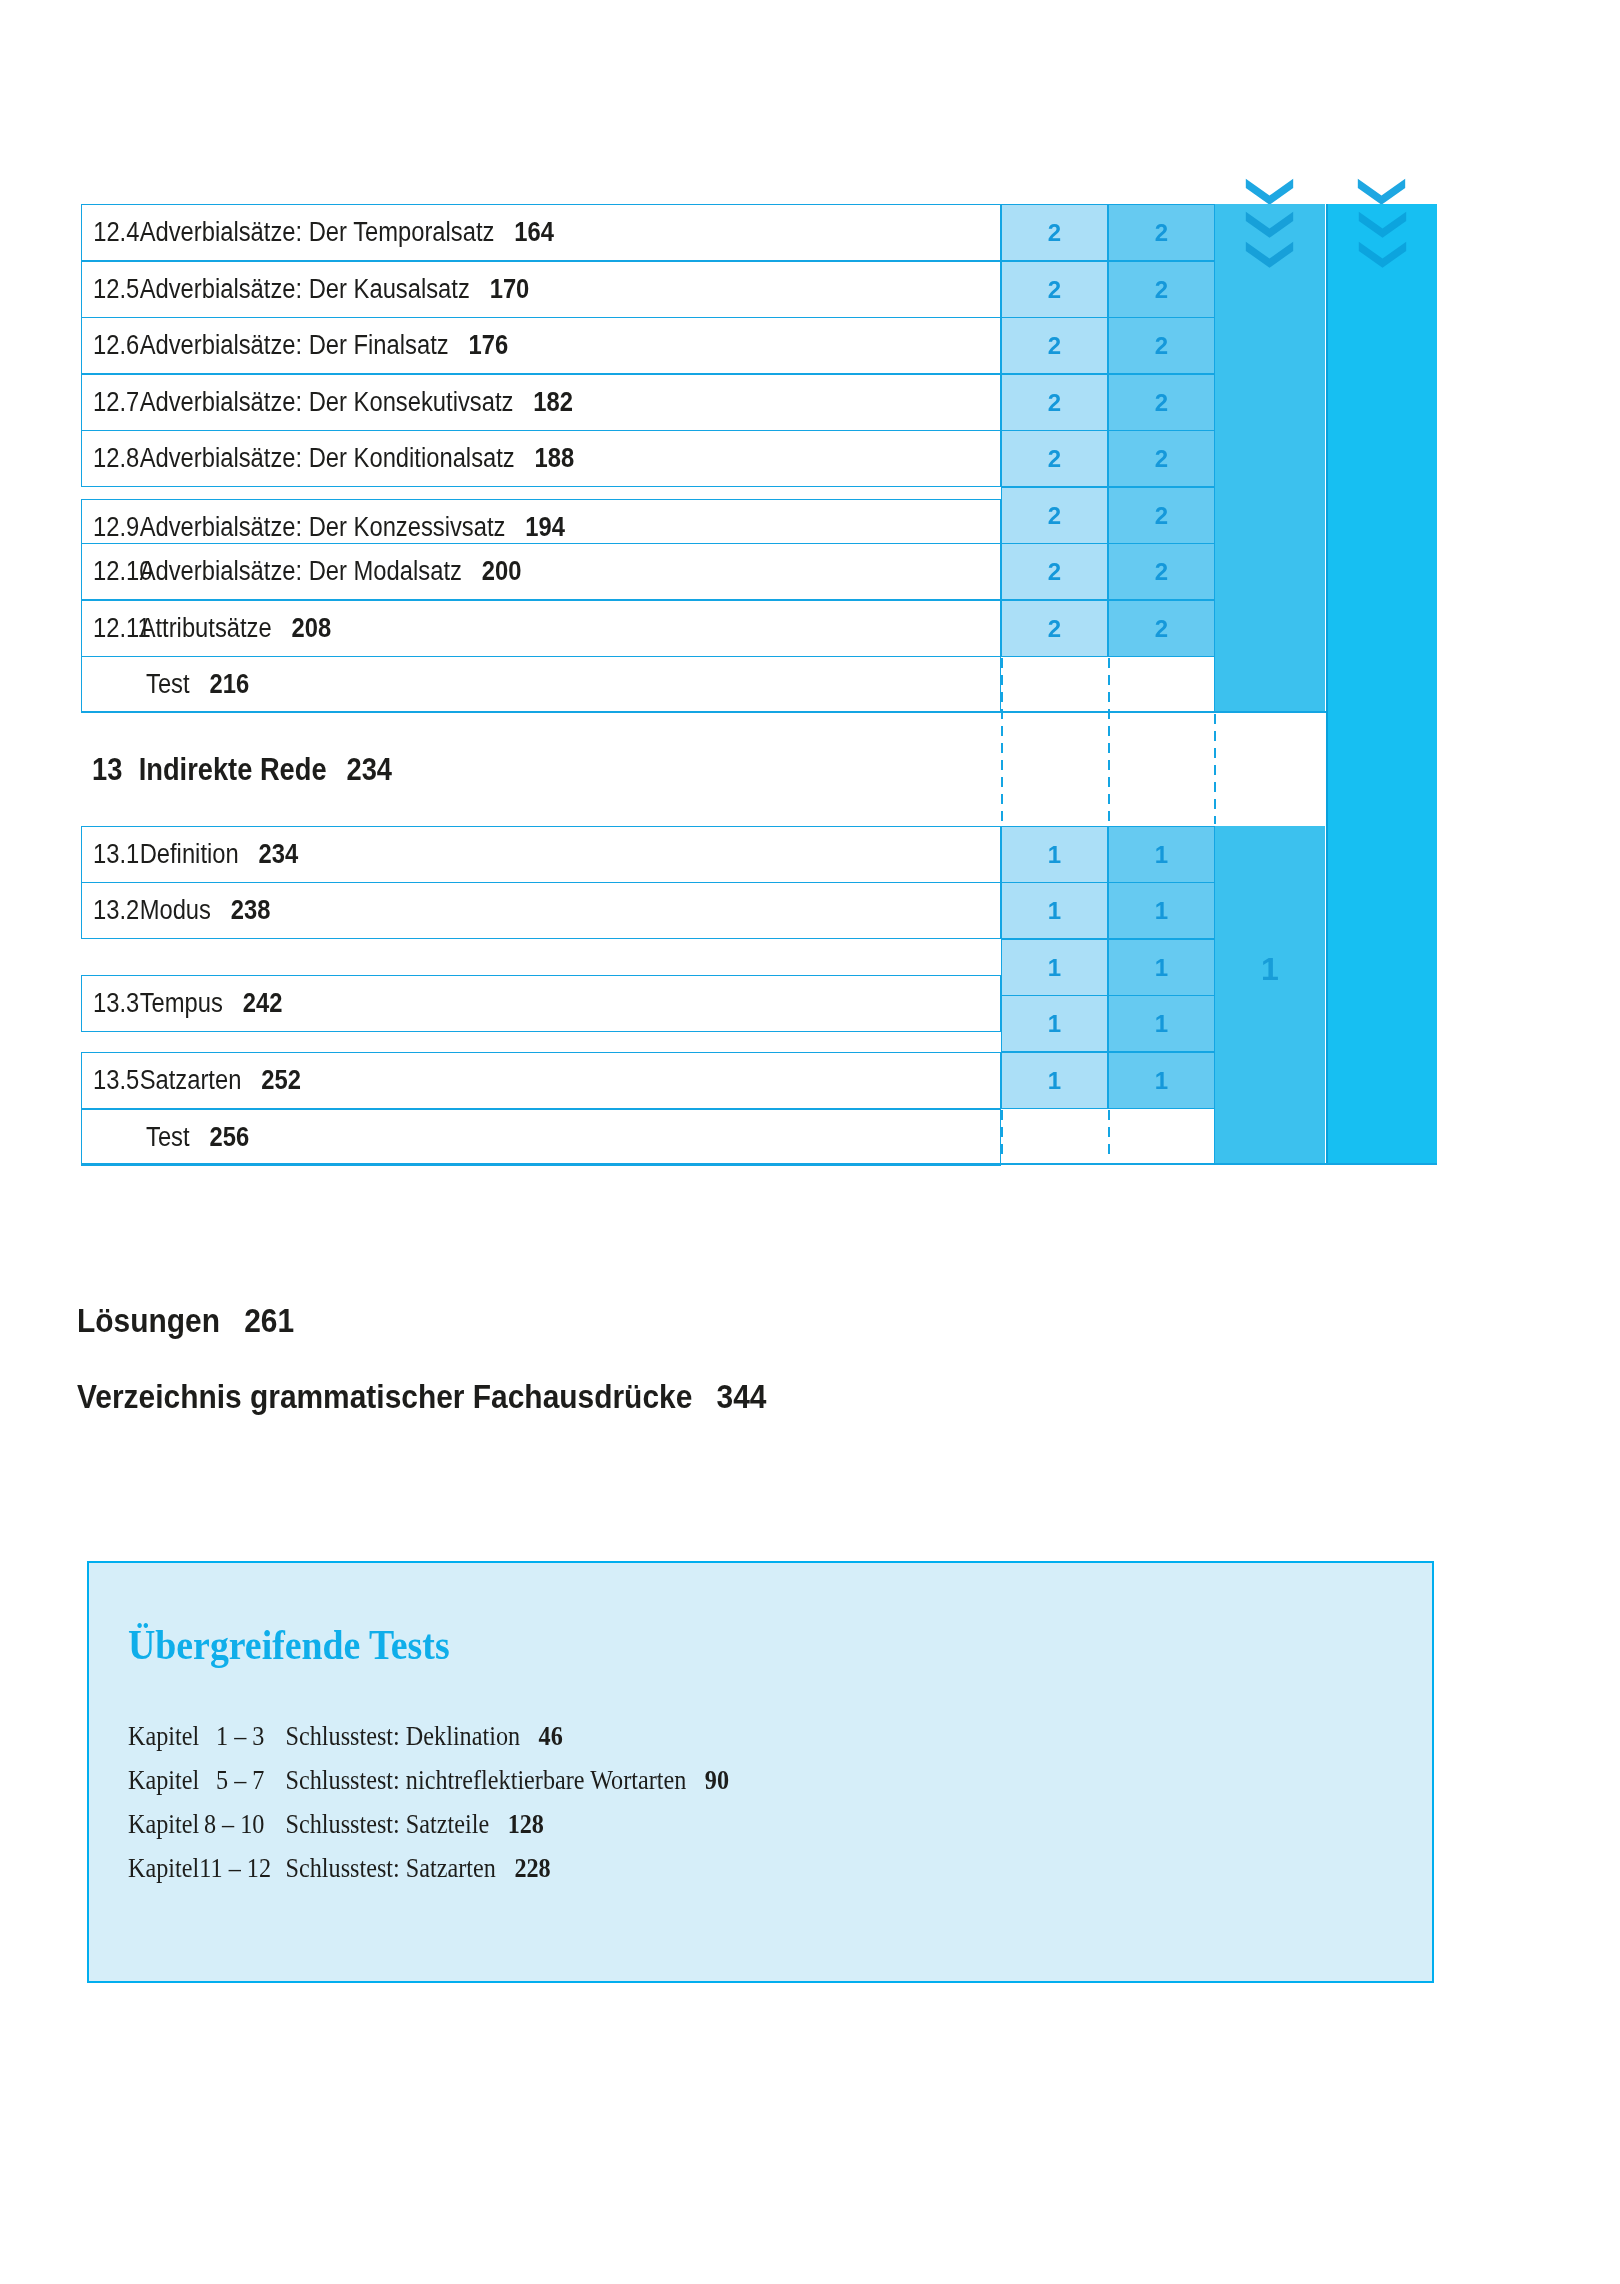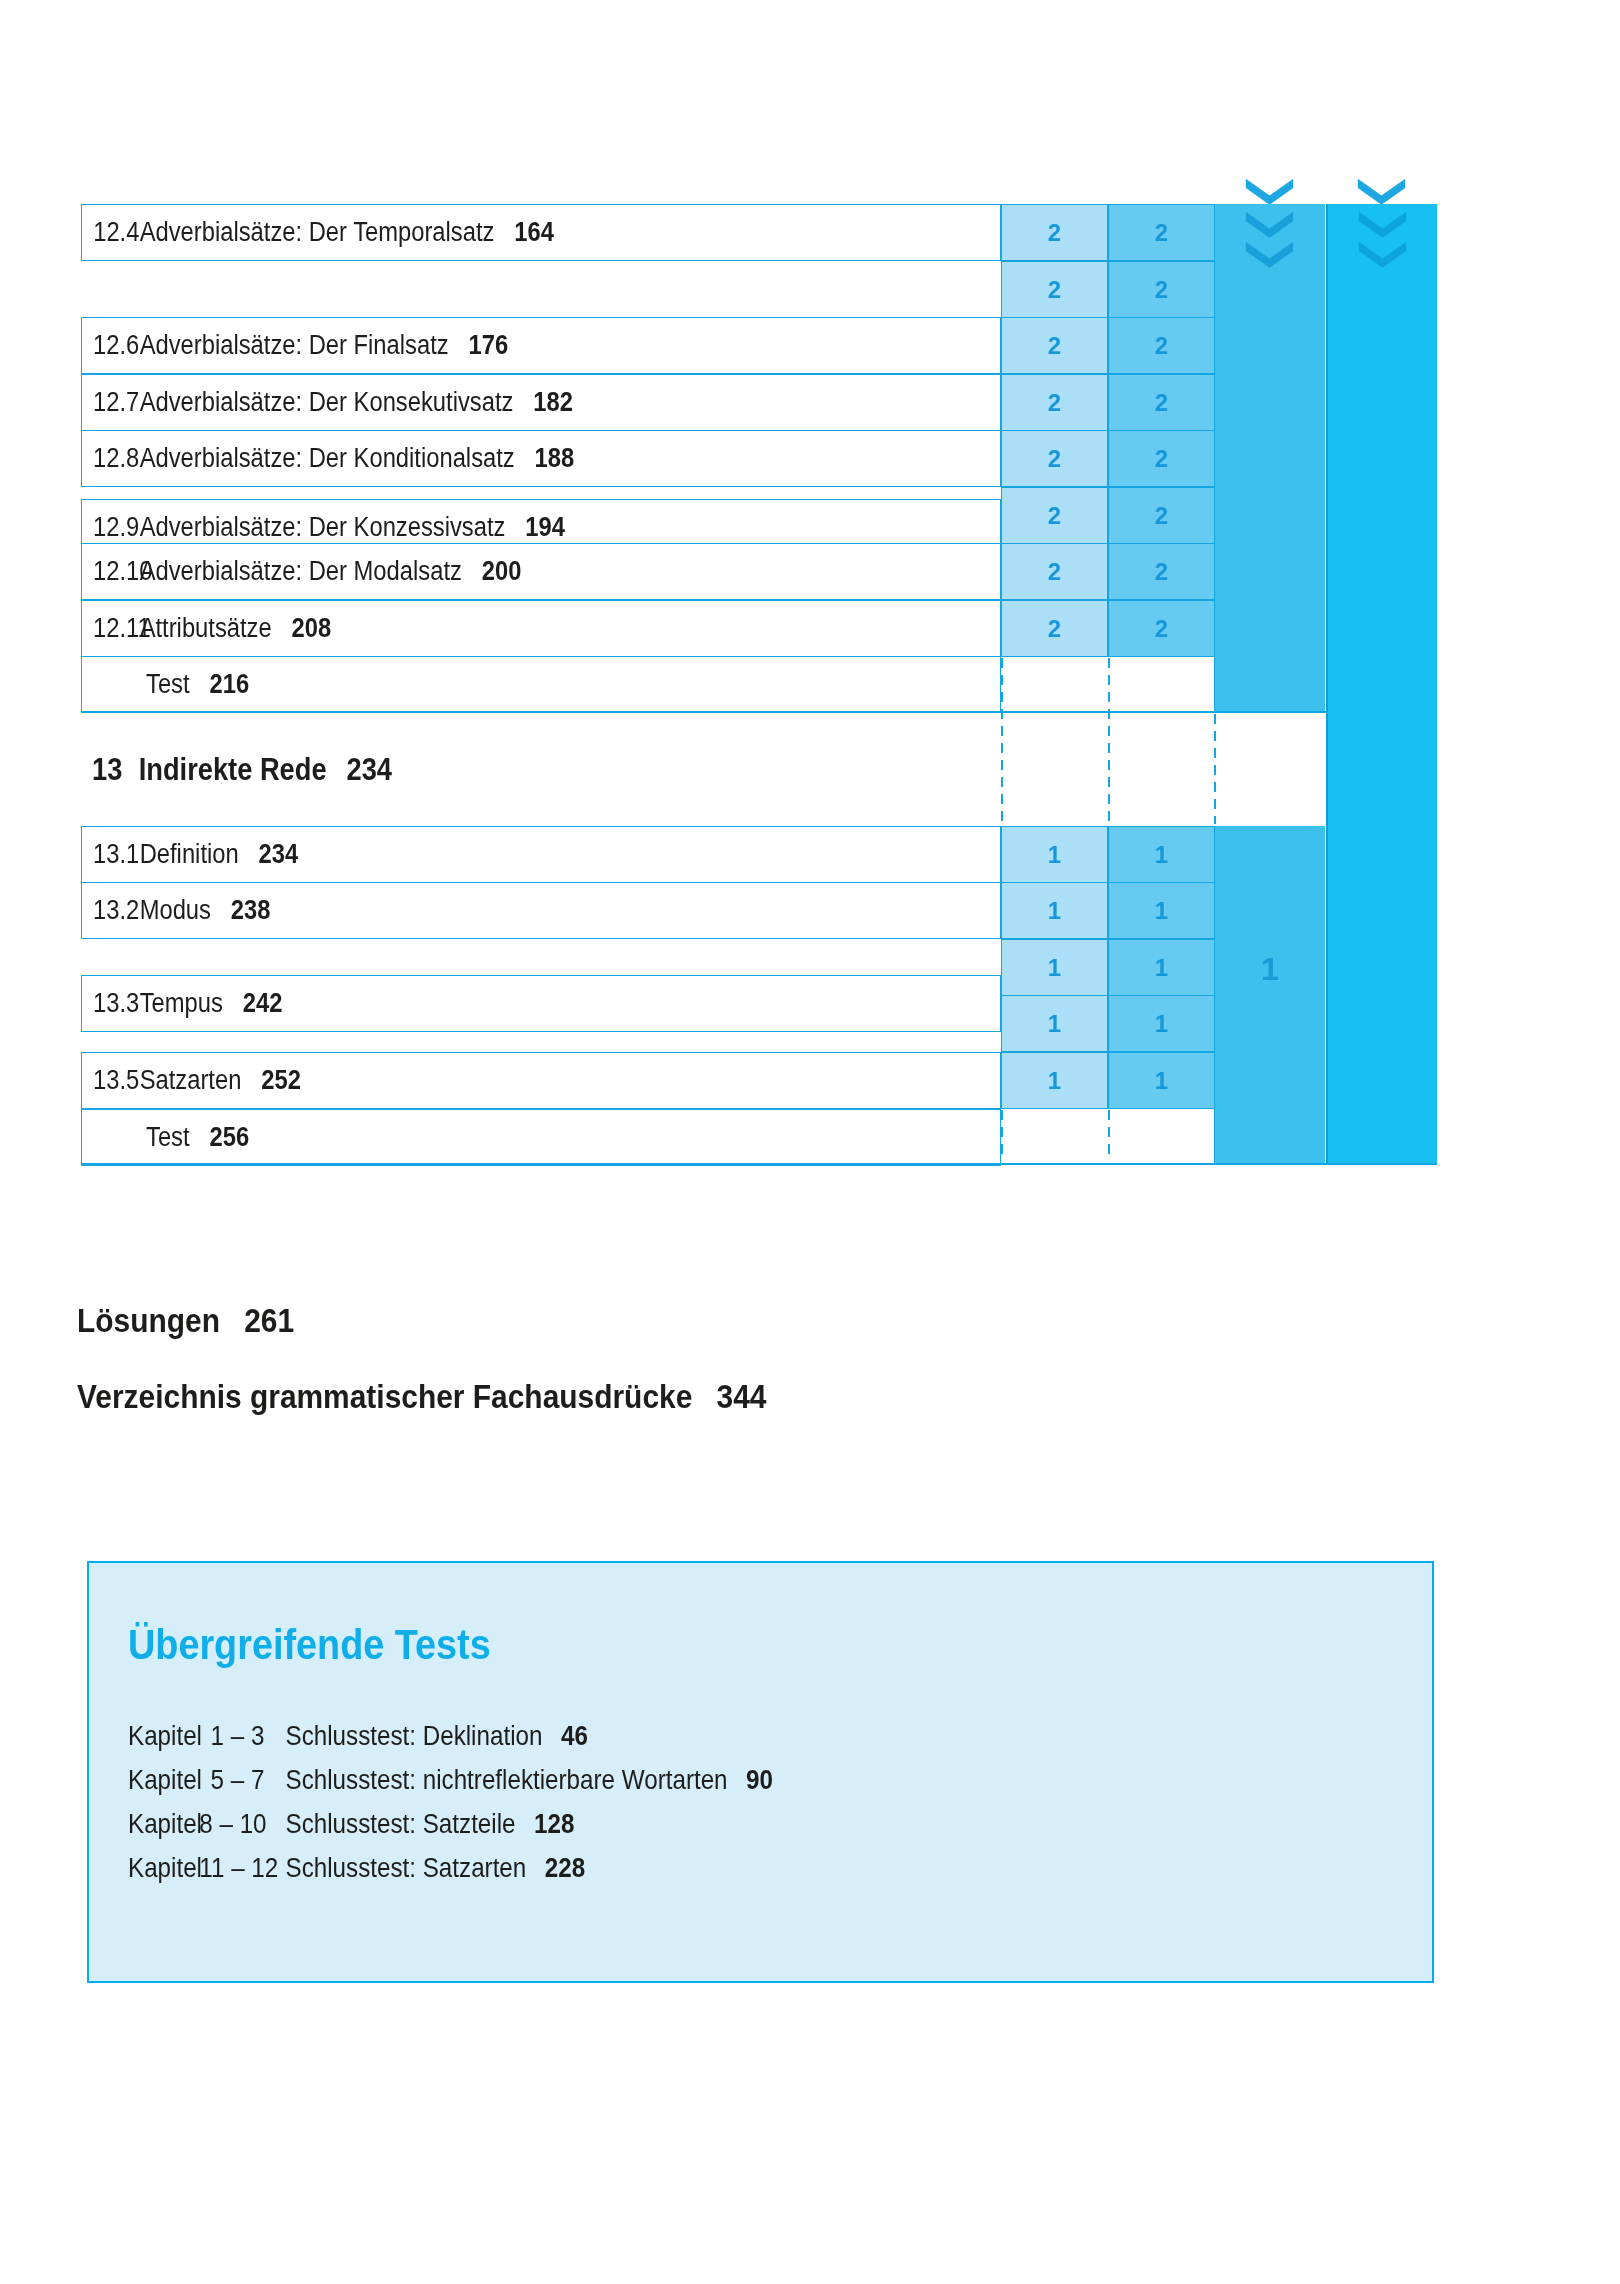--- a/index.html
+++ b/index.html
@@ -52,21 +52,21 @@
   .heading13 .row-page{font-size:31px;}
   
   .backmatter{
     position:absolute;left:77px;display:flex;align-items:baseline;
     font-weight:bold;font-size:34px;transform:scaleX(0.88);transform-origin:0 50%;white-space:nowrap;
   }
   .backmatter .bm-page{margin-left:27.5px;}
   
   .tests-box{
     position:absolute;left:87px;top:1561px;width:1347px;height:422px;box-sizing:border-box;
-    background:#D6EEF9;border:2.4px solid #00AEEF;
+    background:#D6EEF9;border:2.4px solid #00AEEF;font-family:Liberation Serif, serif;
   }
   .tests-title{
     margin:58px 0 0 39px;font-size:42px;font-weight:bold;color:#0FAEEA;
     transform:scaleX(0.9);transform-origin:0 50%;white-space:nowrap;
   }
   .tests-lines{margin:45px 0 0 39px;}
   .test-line{
     display:flex;align-items:baseline;line-height:44px;font-size:27.5px;
     transform:scaleX(0.88);transform-origin:0 50%;white-space:nowrap;
   }
@@ -105,20 +105,27 @@
     <svg class="chev chev-in2" style="left:27.5px;top:37px;" viewBox="0 0 66 36">
         <path d="M2 1 L33 23 L64 1 L64 13 L33 35 L2 13 Z"></path>
       </svg>
   </div>
 
   <div class="toc-row" style="top:204px;text-align:center;">
     <div class="row-line">
         <span class="row-num">12.4</span>
         <span class="row-title">Adverbialsätze: Der Temporalsatz</span>
         <span class="row-page">164</span>
+      </div>
+  </div>
+  <div class="toc-row" style="top:261px;">
+    <div class="row-line">
+        <span class="row-num">12.5</span>
+        <span class="row-title">Adverbialsätze: Der Kausalsatz</span>
+        <span class="row-page">170</span>
       </div>
   </div>
   <div class="toc-row" style="top:317px;align-items:center;">
     <div class="row-line">
         <span class="row-num">12.6</span>
         <span class="row-title">Adverbialsätze: Der Finalsatz</span>
         <span class="row-page">176</span>
       </div>
   </div>
   <div class="toc-row" style="top:374px;">

